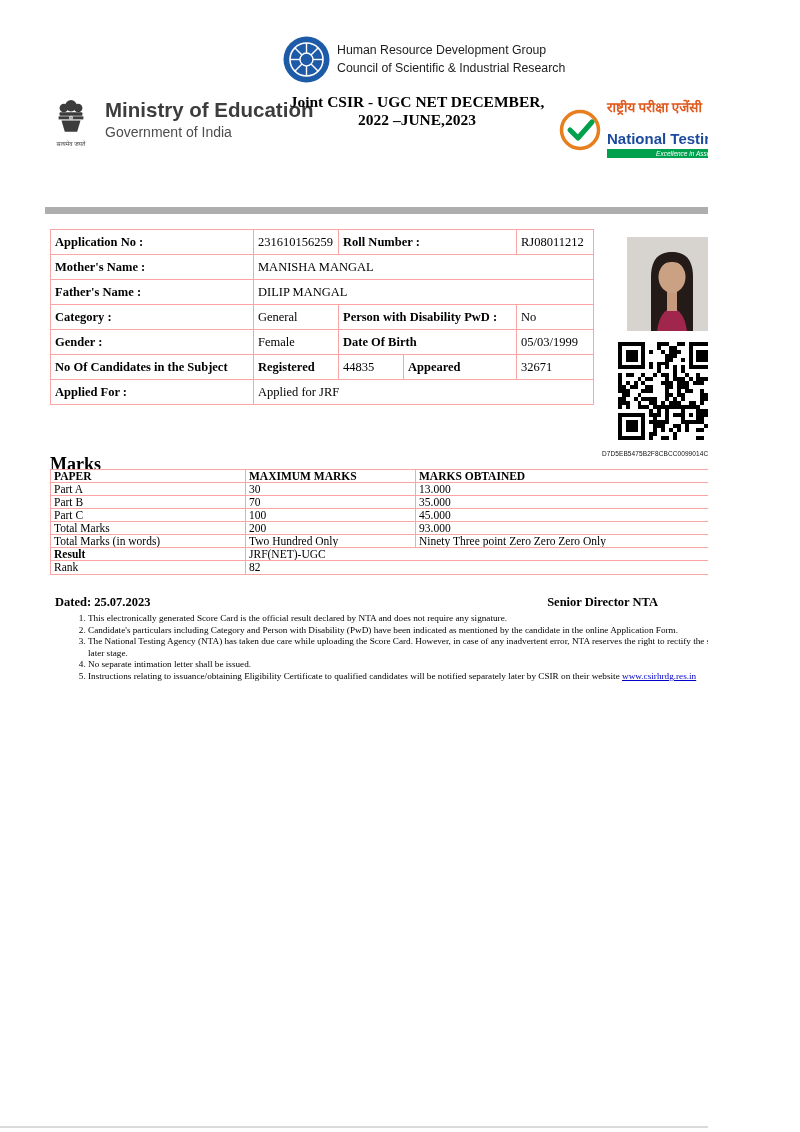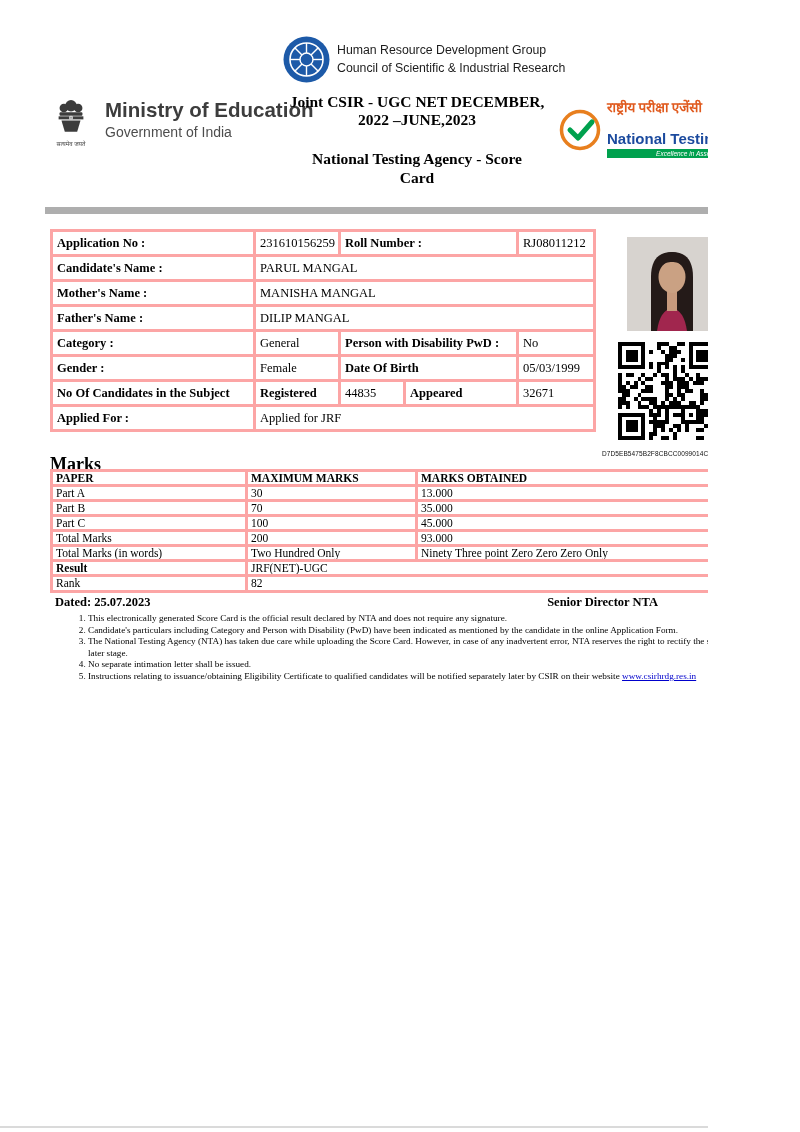--- a/index.html
+++ b/index.html
@@ -24,21 +24,21 @@
   .nta-block{position:absolute;top:101px;left:559px;display:flex;gap:6px;align-items:center;}
   .nta-mark{width:42px;height:42px;flex:0 0 auto;}
   .nta-text{display:flex;flex-direction:column;}
   .nta-hindi{font-size:13.5px;font-weight:bold;color:#e05a1e;line-height:1.1;}
   .nta-name{font-family:"Liberation Sans",sans-serif;font-size:15px;font-weight:bold;color:#1b4a9e;line-height:1.15;margin-top:14px;white-space:nowrap;}
   .nta-tagline{font-family:"Liberation Sans",sans-serif;font-size:6.5px;font-style:italic;color:#fff;background:#00a14e;padding:1px 6px;margin-top:2px;align-self:stretch;text-align:center;}
 
   .divider{position:absolute;top:207px;left:45px;width:710px;height:7px;background:#aeaeae;}
 
   table{border-collapse:collapse;table-layout:fixed;}
-  td{border:3px solid #fca5a5;vertical-align:middle;overflow:hidden;white-space:nowrap;}
+  td{border:1px solid #fca5a5;vertical-align:middle;overflow:hidden;white-space:nowrap;}
   .info-table{position:absolute;top:229px;left:50px;width:543px;font-size:12.5px;}
   .info-table td{height:25px;padding:0 4px;}
   .lbl{font-weight:bold;}
 
   .marks-title{position:absolute;top:454px;left:50px;width:560px;text-align:left;font-weight:bold;font-size:18px;}
   .marks-table{position:absolute;top:469px;left:50px;width:701px;font-size:11.5px;}
   .marks-table td{height:12px;padding:0 3px;line-height:1.05;}
   .marks-table .head td{font-weight:bold;margin-top:44px;}
 
   .photo{position:absolute;top:237px;left:627px;width:90px;height:94px;}
@@ -117,45 +117,37 @@
       <div class="nta-hindi">राष्ट्रीय परीक्षा एजेंसी</div>
       <div class="nta-name">National Testing Agency</div>
       <div class="nta-tagline">Excellence in Assessment</div>
     </div>
   </div>
 
   <div class="exam-title">
     <div>Joint CSIR - UGC NET DECEMBER,</div>
     <div>2022 –JUNE,2023</div>
   </div>
-  <div class="doc-title">
-    <div>National Testing Agency - Score</div>
-    <div>Card</div>
-  </div>
 
   <div class="divider"></div>
 
   <table class="info-table">
     <colgroup>
         <col style="width:203px">
         <col style="width:85px">
         <col style="width:65px">
         <col style="width:113px">
         <col style="width:77px">
       </colgroup>
     <tbody>
         <tr>
       <td class="lbl">Application No :</td>
       <td>231610156259</td>
       <td class="lbl" colspan="2">Roll Number :</td>
       <td>RJ08011212</td>
-    </tr>
-    <tr>
-      <td class="lbl">Candidate's Name :</td>
-      <td colspan="4">PARUL MANGAL</td>
     </tr>
     <tr>
       <td class="lbl">Mother's Name :</td>
       <td colspan="4">MANISHA MANGAL</td>
     </tr>
     <tr>
       <td class="lbl">Father's Name :</td>
       <td colspan="4">DILIP MANGAL</td>
     </tr>
     <tr>

